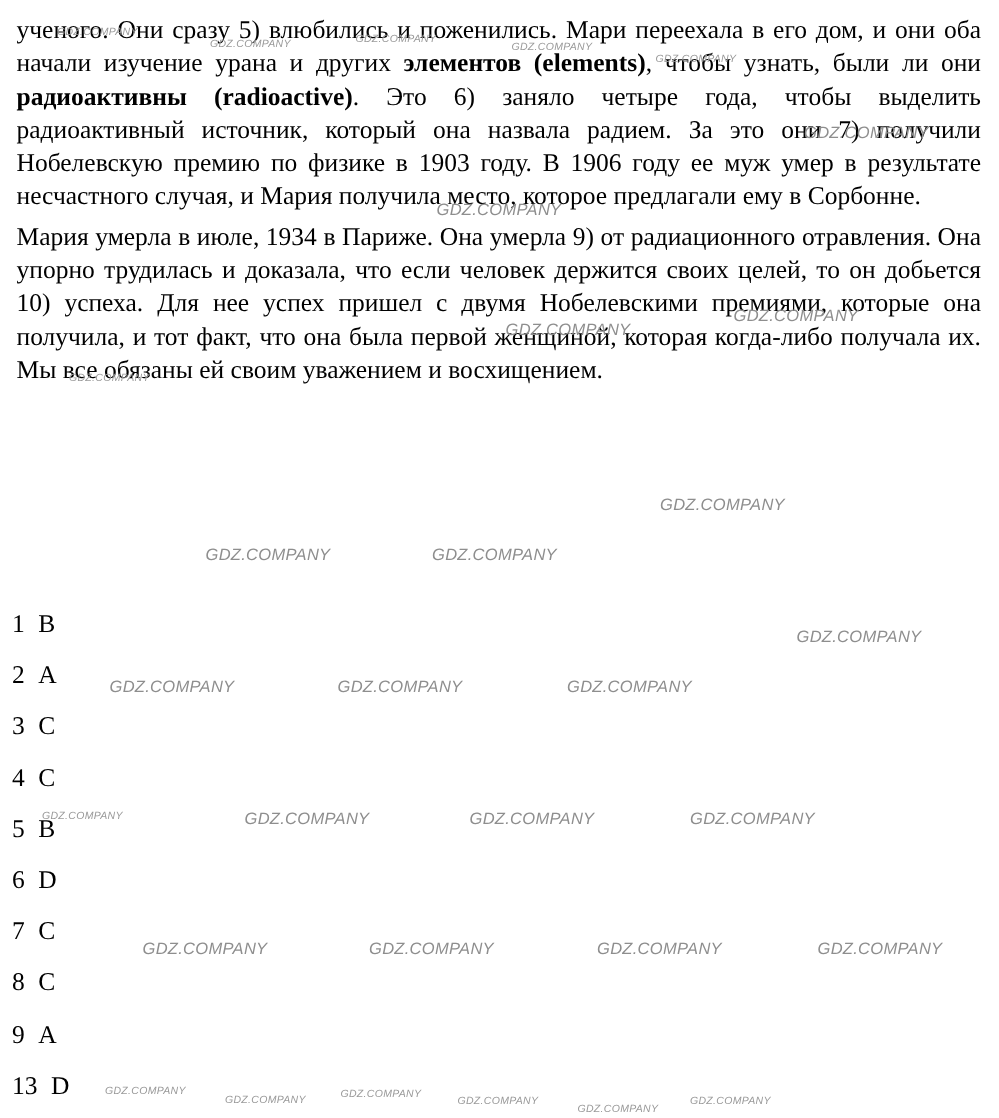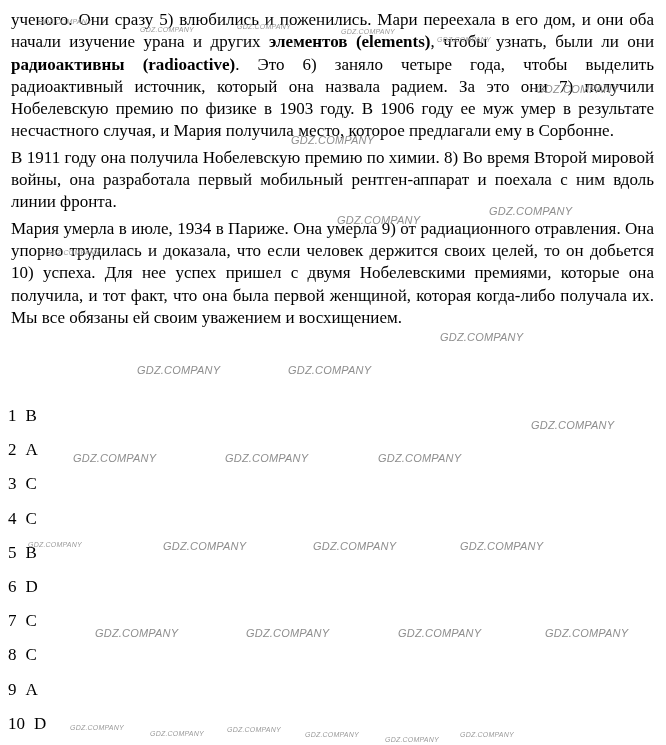--- a/index.html
+++ b/index.html
@@ -43,21 +43,20 @@
 }
 .wm-normal { font-size: 11px; }
 .wm-small { font-size: 7px; }
 </style>
 </head>
 <body>
 
 <div class="page">
   <div class="text-block">
       <p class="para"><span>ученого. Они сразу 5) влюбились и поженились. Мари переехала в его дом, и они оба начали изучение урана и других </span><b>элементов (elements)</b><span>, чтобы узнать, были ли они </span><b>радиоактивны (radioactive)</b><span>. Это 6) заняло четыре года, чтобы выделить радиоактивный источник, который она назвала радием. За это они 7) получили Нобелевскую премию по физике в 1903 году. В 1906 году ее муж умер в результате несчастного случая, и Мария получила место, которое предлагали ему в Сорбонне.</span></p>
-      <p class="para"><span>В 1911 году она получила Нобелевскую премию по химии. 8) Во время Второй мировой войны, она разработала первый мобильный рентген-аппарат и поехала с ним вдоль линии фронта.</span></p>
       <p class="para"><span>Мария умерла в июле, 1934 в Париже. Она умерла 9) от радиационного отравления. Она упорно трудилась и доказала, что если человек держится своих целей, то он добьется 10) успеха. Для нее успех пришел с двумя Нобелевскими премиями, которые она получила, и тот факт, что она была первой женщиной, которая когда-либо получала их. Мы все обязаны ей своим уважением и восхищением.</span></p>
     </div>
   <div class="answers">
       <div class="answer-row">
         <span class="answer-number">1</span>
         <span class="answer-letter">B</span>
       </div>
       <div class="answer-row">
         <span class="answer-number">2</span>
         <span class="answer-letter">A</span>
@@ -84,21 +83,21 @@
       </div>
       <div class="answer-row">
         <span class="answer-number">8</span>
         <span class="answer-letter">C</span>
       </div>
       <div class="answer-row">
         <span class="answer-number">9</span>
         <span class="answer-letter">A</span>
       </div>
       <div class="answer-row">
-        <span class="answer-number">10</span>
+        <span class="answer-number">13</span>
         <span class="answer-letter">D</span>
       </div>
     </div>
   <div class="watermark-layer">
       <div class="watermark wm-small" style="left: 38px; top: 18px; color: rgb(154, 154, 154);">GDZ.COMPANY</div>
       <div class="watermark wm-small" style="left: 140px; top: 26px; color: rgb(154, 154, 154);">GDZ.COMPANY</div>
       <div class="watermark wm-small" style="left: 237px; top: 23px; color: rgb(154, 154, 154);">GDZ.COMPANY</div>
       <div class="watermark wm-small" style="left: 341px; top: 28px; color: rgb(154, 154, 154);">GDZ.COMPANY</div>
       <div class="watermark wm-small" style="left: 437px; top: 36px; color: rgb(154, 154, 154);">GDZ.COMPANY</div>
       <div class="watermark wm-normal" style="left: 536px; top: 83px; color: rgb(142, 142, 142);">GDZ.COMPANY</div>

